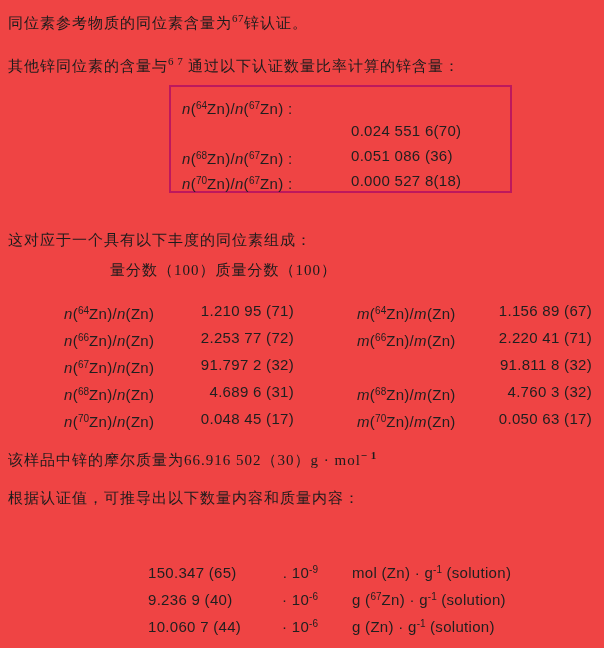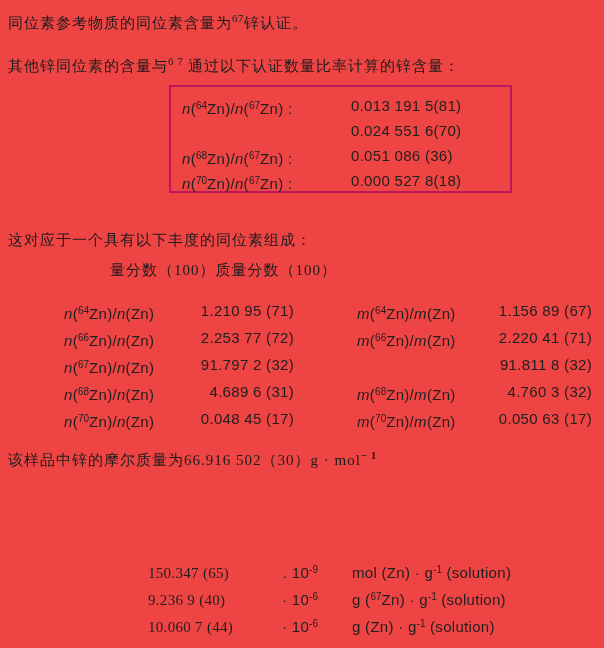--- a/index.html
+++ b/index.html
@@ -58,37 +58,36 @@
   .frac-table { position:absolute; left:0; top:297px; width:604px; }
   .frow { position:relative; height:27px; line-height:27px; }
   .fl  { position:absolute; left:64px;  white-space:nowrap; }
   .fv  { position:absolute; left:168px; width:126px; text-align:right; white-space:nowrap; }
   .fl2 { position:absolute; left:357px; white-space:nowrap; }
   .fv2 { position:absolute; left:466px; width:126px; text-align:right; white-space:nowrap; }
 
   
   .derived { position:absolute; left:148px; top:556px; }
   .drow { display:flex; height:27px; line-height:27px; align-items:baseline; }
-  .dval  { width:118px; white-space:nowrap;font-family:Liberation Serif, serif; }
+  .dval  { width:118px; white-space:nowrap; }
   .dmult { width:52px;  text-align:right; white-space:nowrap; }
   .dunit { margin-left:34px; white-space:nowrap; }
 </style>
 </head>
 <body>
 
 <div class="page">
 
   <p class="zh p1"><span>同位素参考物质的同位素含量为</span><span class="sup">67</span><span>锌认证。</span></p>
 
   <p class="zh p2"><span>其他锌同位素的含量与</span><span class="sup">6 7</span><span> 通过以下认证数量比率计算的锌含量：</span></p>
 
   <div class="ratio-box sans">
     <div class="rrow">
       <span class="rlbl"><span class="it">n</span><span>(</span><span class="sup">64</span><span>Zn)/</span><span class="it">n</span><span>(</span><span class="sup">67</span><span>Zn) :</span></span>
-      <span class="rval">0.013 191 5(81)</span>
     </div>
     <div class="rrow">
       <span class="rval">0.024 551 6(70)</span>
     </div>
     <div class="rrow">
       <span class="rlbl"><span class="it">n</span><span>(</span><span class="sup">68</span><span>Zn)/</span><span class="it">n</span><span>(</span><span class="sup">67</span><span>Zn) :</span></span>
       <span class="rval">0.051 086 (36)</span>
     </div>
     <div class="rrow">
       <span class="rlbl"><span class="it">n</span><span>(</span><span class="sup">70</span><span>Zn)/</span><span class="it">n</span><span>(</span><span class="sup">67</span><span>Zn) :</span></span>
@@ -127,20 +126,21 @@
     <div class="frow">
       <span class="fl"><span class="it">n</span><span>(</span><span class="sup">70</span><span>Zn)/</span><span class="it">n</span><span>(Zn)</span></span>
       <span class="fv">0.048 45 (17)</span>
       <span class="fl2"><span class="it">m</span><span>(</span><span class="sup">70</span><span>Zn)/</span><span class="it">m</span><span>(Zn)</span></span>
       <span class="fv2">0.050 63 (17)</span>
     </div>
   </div>
 
   <p class="zh p4"><span>该样品中锌的摩尔质量为66.916 502（30）g · mol</span><span class="sup bd">− 1</span></p>
 
+  <p class="zh p5"><span>根据认证值，可推导出以下数量内容和质量内容：</span></p>
 
   <div class="derived sans">
     <div class="drow">
       <span class="dval">150.347 (65)</span>
       <span class="dmult"><span>. 10</span><span class="sup">-9</span></span>
       <span class="dunit"><span>mol (Zn) · g</span><span class="sup">-1</span><span> (solution)</span></span>
     </div>
     <div class="drow">
       <span class="dval">9.236 9 (40)</span>
       <span class="dmult"><span>· 10</span><span class="sup">-6</span></span>

